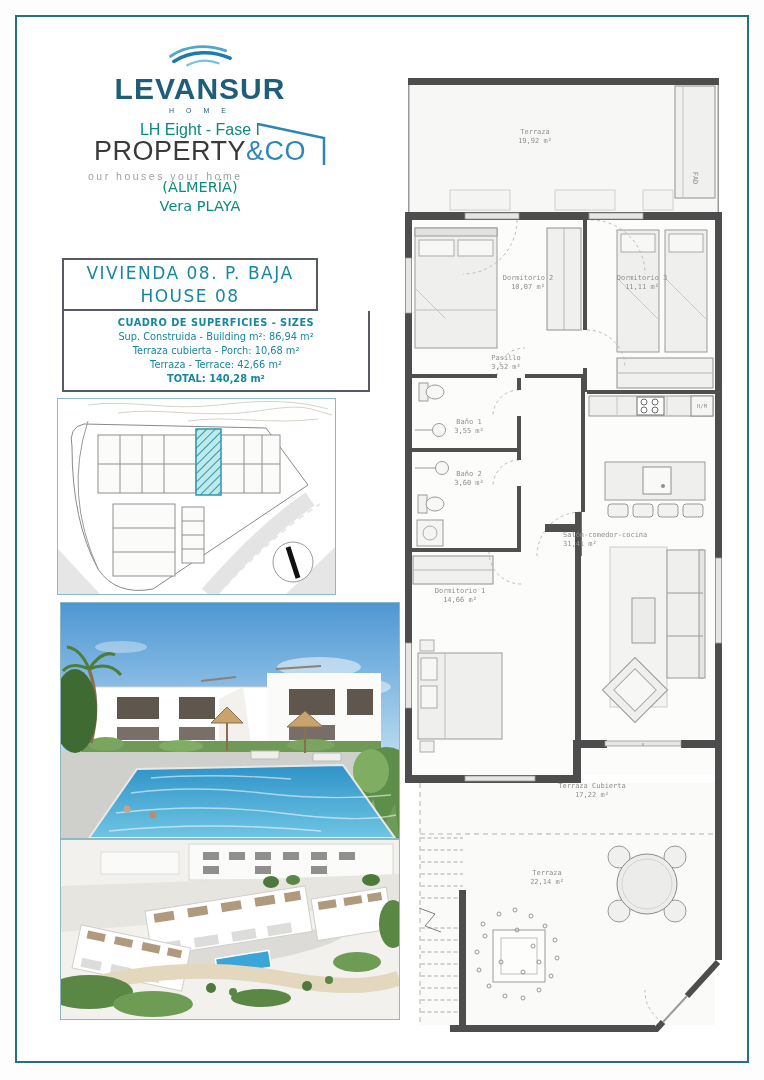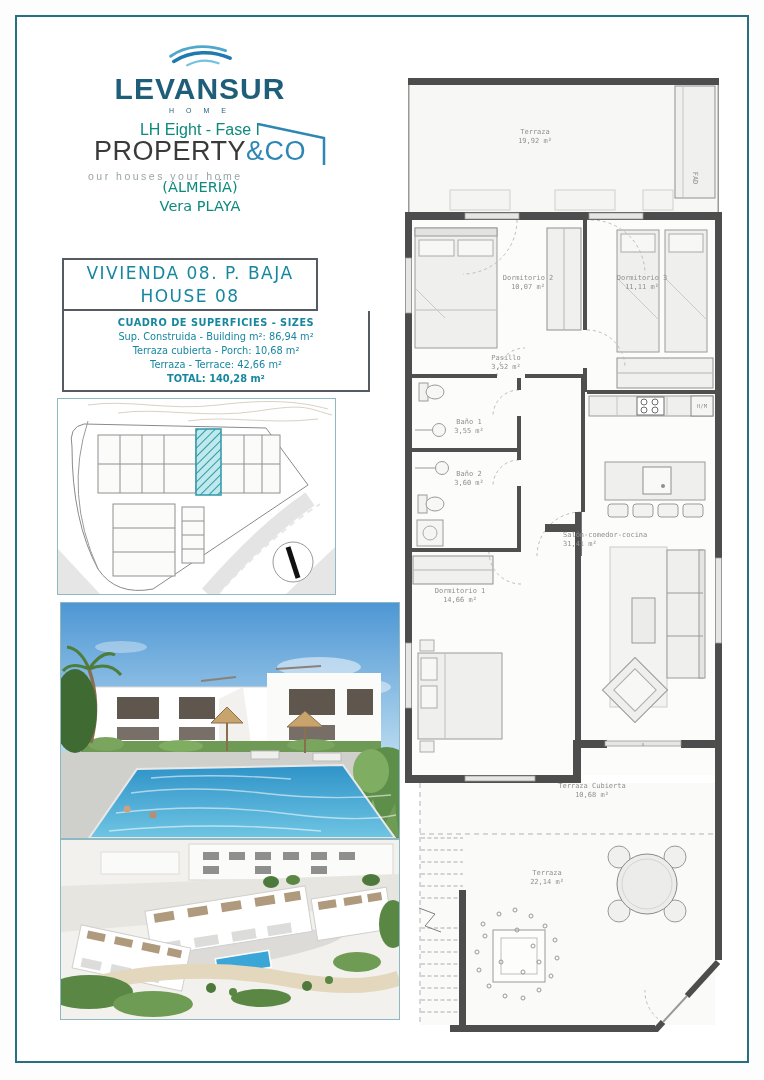--- a/index.html
+++ b/index.html
@@ -493,21 +493,21 @@
     <div class="fp-label fp-label-left" style="left:158px;top:453px;">
       <span>Salón-comedor-cocina</span>
         <span>31,41 m²</span>
     </div>
     <div class="fp-label" style="left:55px;top:517px;">
       <span>Dormitorio 1</span>
         <span>14,66 m²</span>
     </div>
     <div class="fp-label" style="left:187px;top:712px;">
       <span>Terraza Cubierta</span>
-        <span>10,68 m²</span>
+        <span>17,22 m²</span>
     </div>
     <div class="fp-label" style="left:142px;top:799px;">
       <span>Terraza</span>
         <span>22,14 m²</span>
     </div>
     <div class="fp-label fp-rot" style="left:290px;top:100px;">
       <span>FAD</span>
     </div>
     <div class="fp-label fp-small" style="left:297px;top:328px;">
       <span>H/M</span>

